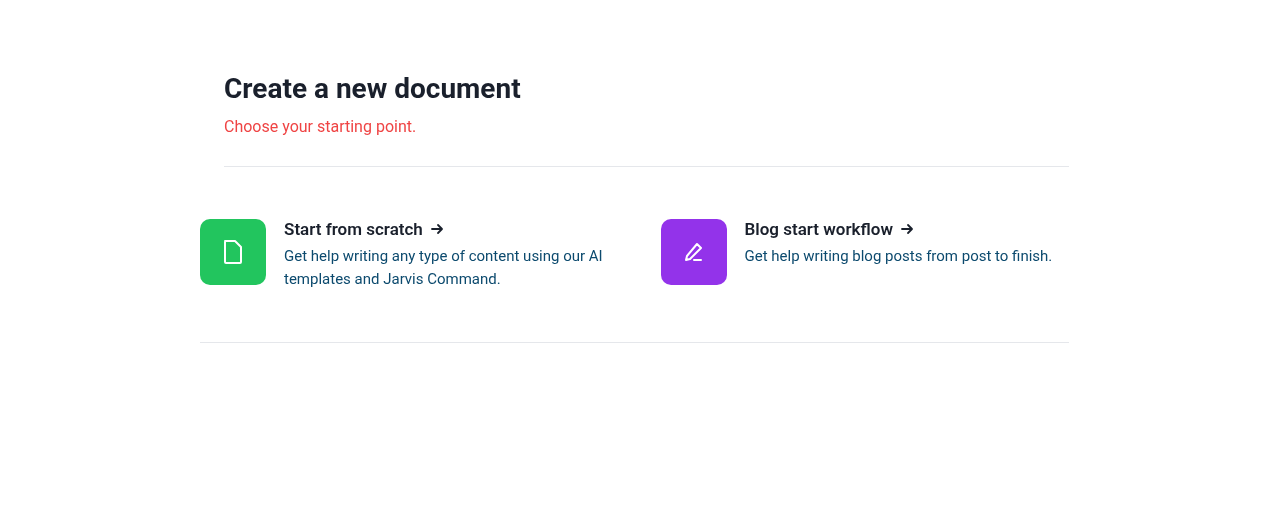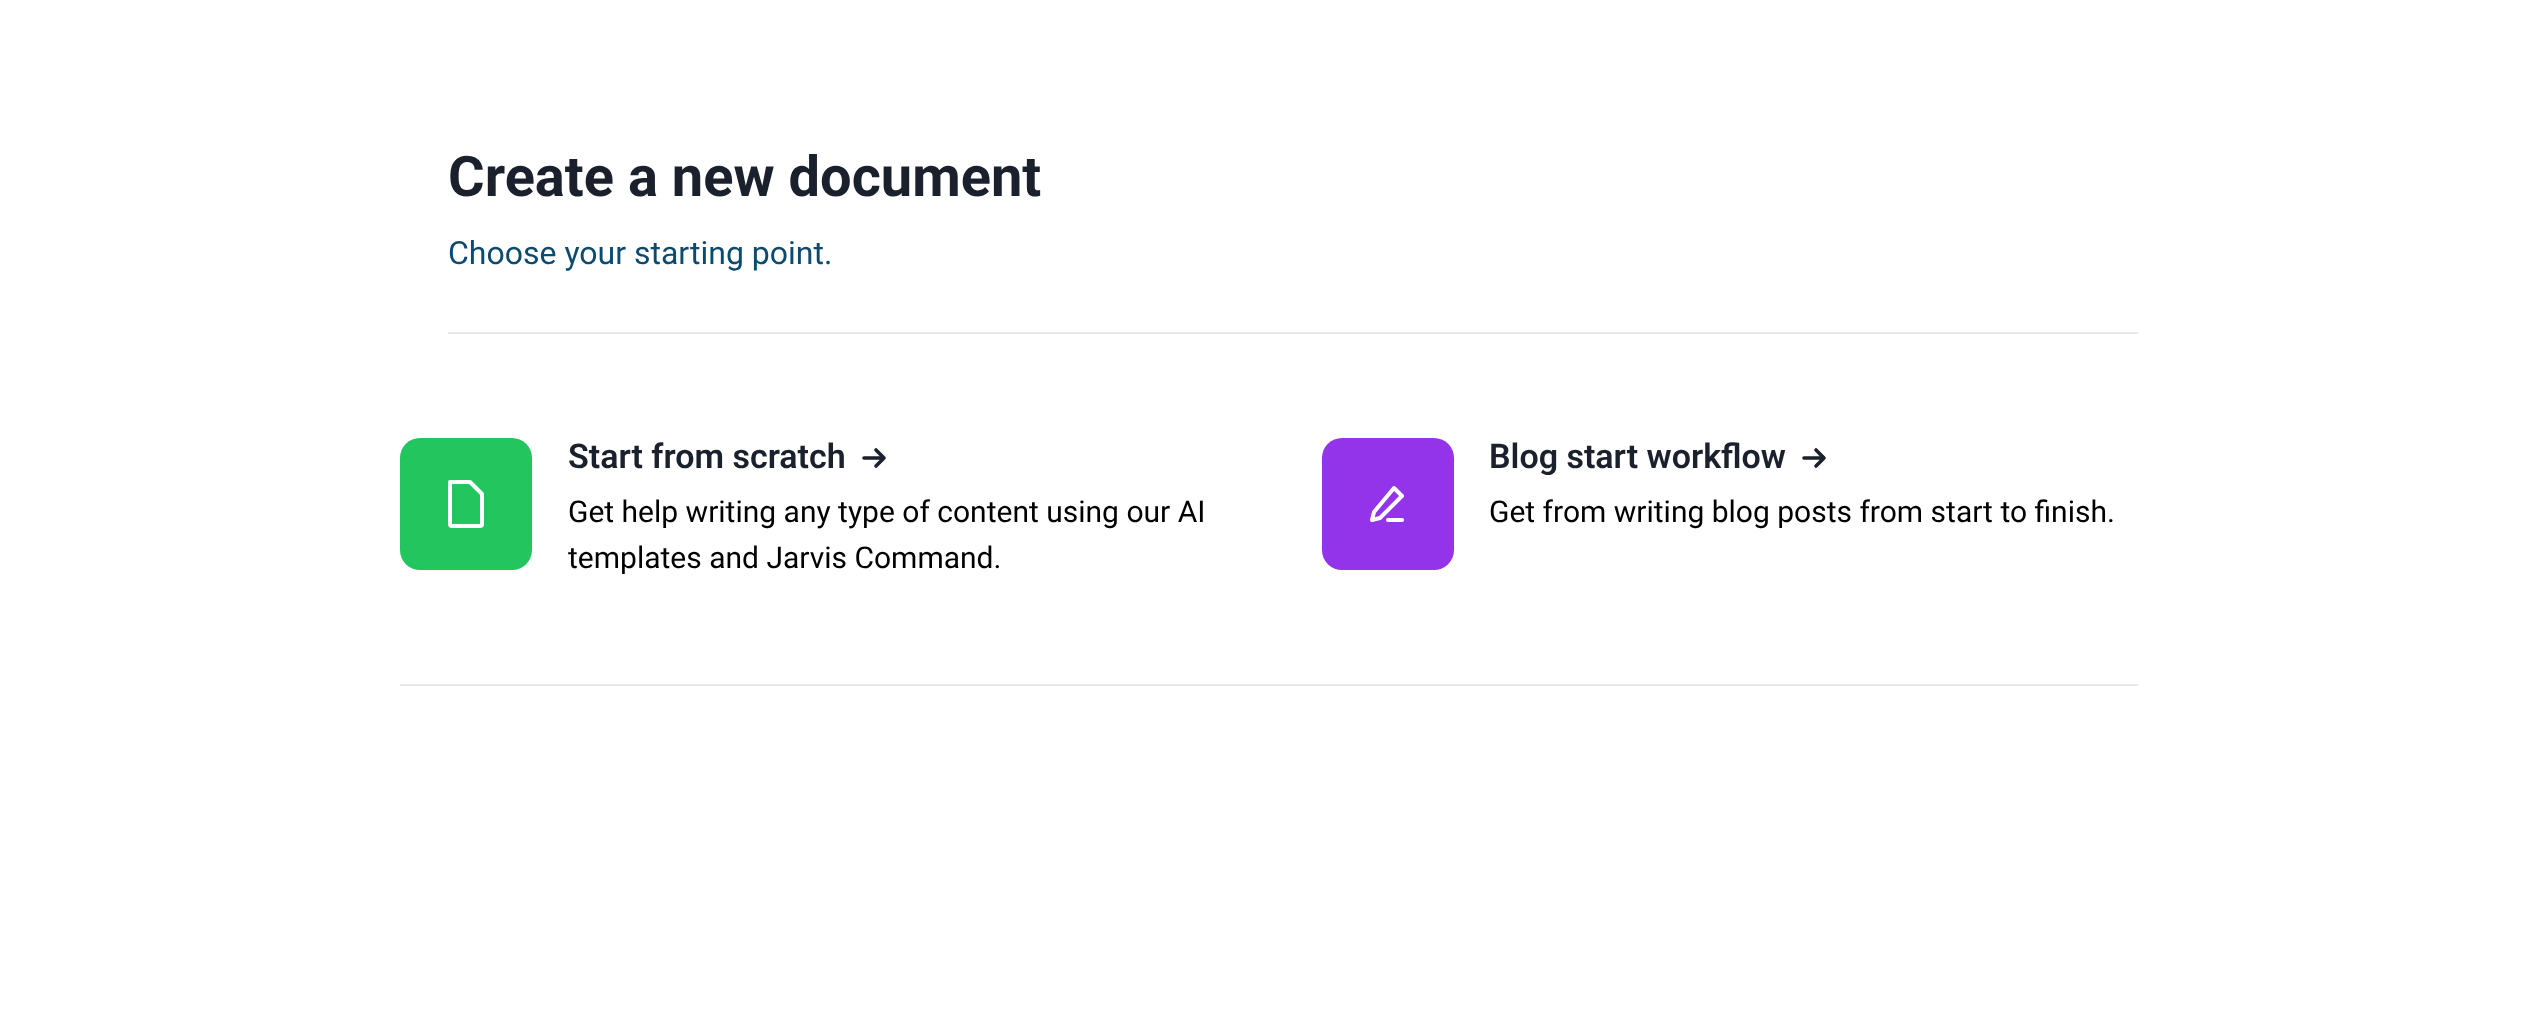--- a/index.html
+++ b/index.html
@@ -22,21 +22,21 @@
       margin-left: 24px;
     }
     .page-title {
       font-size: 28px;
       font-weight: 700;
       color: #1a202c;
       margin-bottom: 12px;
     }
     .page-subtitle {
       font-size: 16px;
-      color: #0c4a6e;
+      color: #ef4444;
       font-weight: 400;
     }
     .options-section {
       display: flex;
       gap: 52px;
       padding-top: 52px;
       padding-bottom: 52px;
       border-bottom: 1px solid #e5e7eb;
     }
     .option-card {
@@ -68,21 +68,21 @@
       font-size: 17px;
       font-weight: 600;
       color: #1a202c;
       margin-bottom: 6px;
       display: flex;
       align-items: center;
       gap: 6px;
     }
     .option-description {
       font-size: 15px;
-      color: #000000;
+      color: #0c4a6e;
       line-height: 1.5;
     }
     .arrow-icon {
       display: inline-flex;
       align-items: center;
     }
     svg {
       display: block;
     }
   </style>
@@ -125,18 +125,18 @@
       </div>
       <div class="option-content">
         <div class="option-title">
           <span>Blog start workflow</span>
           <span class="arrow-icon">
             <svg width="16" height="16" viewBox="0 0 16 16" fill="none">
               <path d="M3 8 H12 M9 4 L13 8 L9 12" stroke="#1a202c" stroke-width="1.8" stroke-linecap="round" stroke-linejoin="round"></path>
             </svg>
           </span>
         </div>
-        <p class="option-description">Get from writing blog posts from start to finish.</p>
+        <p class="option-description">Get help writing blog posts from post to finish.</p>
       </div>
     </div>
 
   </div>
 </div>
 
 </body></html>

